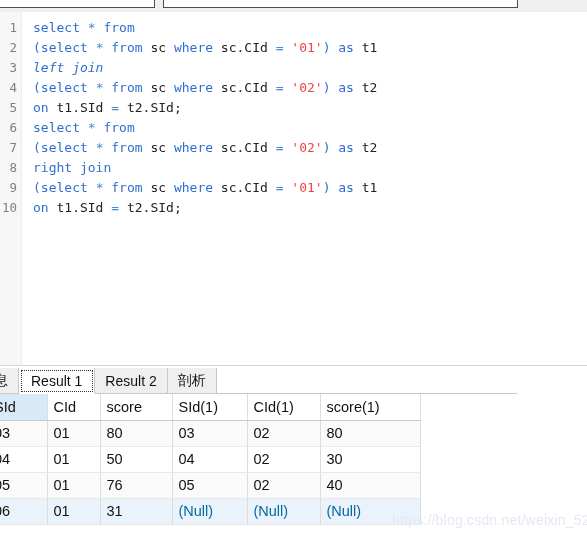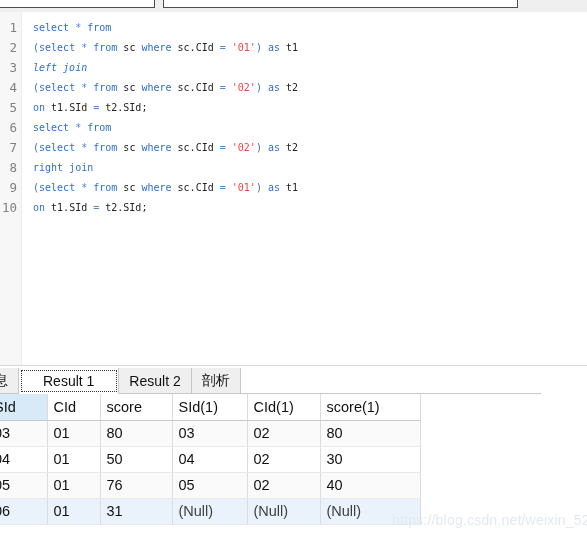--- a/index.html
+++ b/index.html
@@ -71,21 +71,21 @@
     font-family: "DejaVu Sans Mono", "Liberation Mono", monospace;
     font-size: 12.5px;
     line-height: 20px;
     color: #808080;
   }
   .cl {
     position: absolute;
     left: 10px;
     white-space: pre;
     font-family: "DejaVu Sans Mono", "Liberation Mono", monospace;
-    font-size: 10px;
+    font-size: 13px;
     line-height: 20px;
     color: #1c1c1c;
   }
   .kw    { color: #2f6fd0; }
   .op    { color: #4a8ad4; }
   .str   { color: #ef4444; }
   .plain { color: #222222; }
   .punc  { color: #2f6fd0; }
 
   
@@ -124,21 +124,21 @@
     border-bottom: 1px solid #c8c8c8;
     box-sizing: border-box;
     white-space: nowrap;
     cursor: default;
   }
   .tab.active {
     background: #ffffff;
     border-bottom: 1px solid #ffffff;
     outline: 1px dotted #333333;
     outline-offset: -3px;
-    padding: 0 24px;
+    padding: 0 12px;
   }
   .tab-filler {
     flex: 0 0 auto;
     width: 300px;
     background: #ffffff;
     border-bottom: 1px solid #c8c8c8;
     box-sizing: border-box;
   }
 
   
@@ -172,21 +172,21 @@
   }
   .grid-table th {
     background: #ffffff;
     border-bottom: 1px solid #c9c9c9;
     font-size: 14.5px;
   }
   .grid-table th.sel-col { background: #d8eaf8; }
   .grid-table tr.alt td { background: #fafafa; }
   .grid-table tr.sel td { background: #eaf3fb; }
   .num { text-align: right; margin-left: 28px; }
-  .null { color: #404040; }
+  .null { color: #0369a1; }
 
   
   .c0 { width: 59px; }
   .c1 { width: 53px; }
   .c2 { width: 72px; }
   .c3 { width: 75px; }
   .c4 { width: 73px; }
   .c5 { width: 100px; }
 
   

